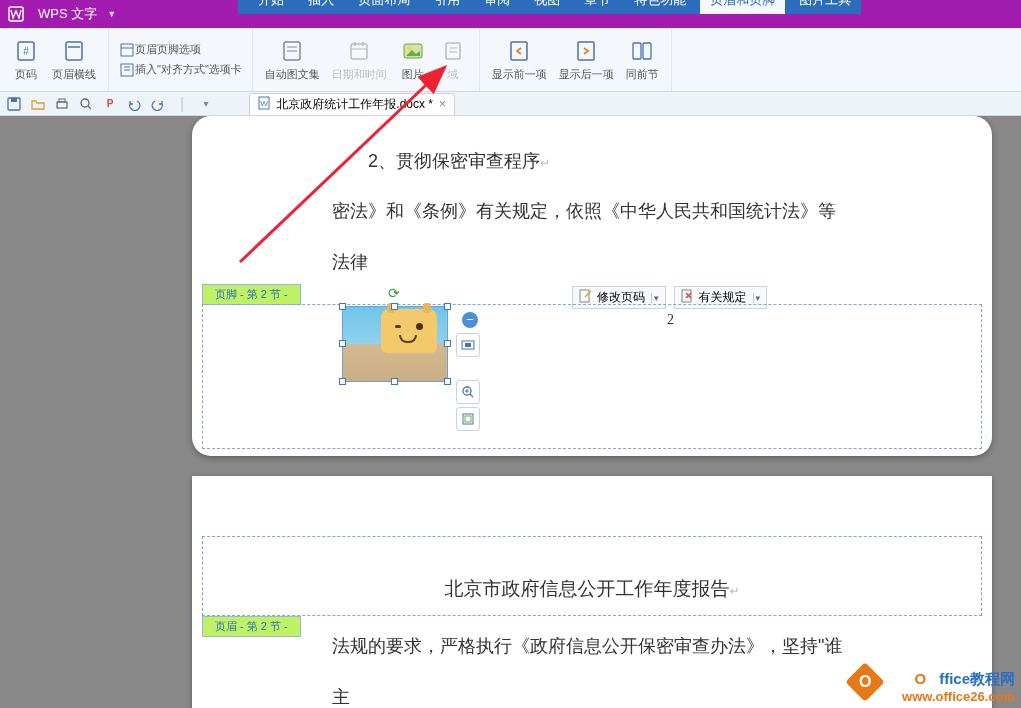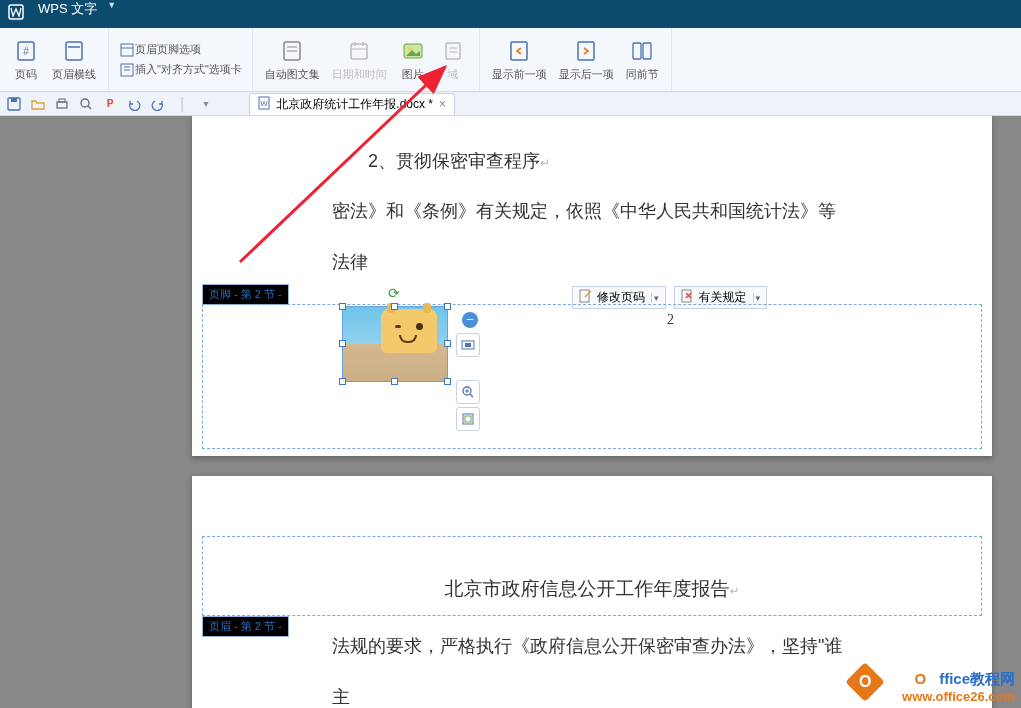--- a/index.html
+++ b/index.html
@@ -1,19 +1,19 @@
 <!DOCTYPE html>
 <html><head>
 <meta charset="utf-8">
 <style>
 * { margin: 0; padding: 0; box-sizing: border-box; font-family: "Microsoft YaHei", sans-serif; }
 body { width: 1021px; height: 708px; background: #888; overflow: hidden; position: relative; }
 
 
-.titlebar { height: 28px; background: #0c4a6e; display: flex; color: #fff; font-size: 13px; }
+.titlebar { height: 28px; background: #a21caf; display: flex; align-items: center; color: #fff; font-size: 13px; }
 .titlebar .logo { width: 24px; height: 24px; display: flex; align-items: center; justify-content: center; margin: 0 4px; }
 .titlebar .title { padding: 0 6px; }
 .titlebar .dropdown { font-size: 9px; padding: 0 4px; color: #cde; }
 
 
 .tabs { display: flex; align-items: flex-end; height: 28px; background: #2c6cbd; padding-left: 10px; gap: 4px; margin-top: -28px; margin-left: 118px;}
 .tab { padding: 5px 10px; font-size: 13px; color: #fff; cursor: pointer; }
 .tab.active { background: #f4f8fd; color: #2c6cbd; border-radius: 3px 3px 0 0; }
 
 
@@ -28,31 +28,31 @@
 
 
 .qa { height: 24px; background: #eef3fa; display: flex; align-items: center; padding: 0 6px; gap: 8px; border-bottom: 1px solid #d0dae6; }
 .qa .qabtn { width: 16px; height: 16px; display:flex; align-items:center; justify-content:center; cursor:pointer; }
 .doctab { display:flex; align-items:center; background:#fff; border:1px solid #c8d2e0; border-bottom:none; padding:2px 8px; font-size:12px; gap:6px; border-radius:3px 3px 0 0; margin-left:auto; margin-right:560px;}
 .doctab .close { font-size:12px; color:#888; }
 
 
 .docarea { position: absolute; left: 0; top: 116px; right: 0; bottom: 0; background: #888; overflow: hidden; }
 .page { position: absolute; background: #fff; box-shadow: 0 2px 6px rgba(0,0,0,.3); }
-.page1 { left: 192px; top: 0; width: 800px; height: 340px; }
+.page1 { left: 192px; top: 0; width: 800px; height: 340px; border-radius: 19px; }
 .page2 { left: 192px; top: 360px; width: 800px; height: 350px; }
 
 .bodytext { padding: 20px 140px 10px 140px; font-size: 18px; color: #333; line-height: 2.8; font-family: SimSun, serif; }
 .bodytext .indent { text-indent: 2em; }
 .bodytext .hdr { text-align: center; font-size: 19px; margin-top: 16px; margin-bottom: 6px; }
 .return { color:#bbb; font-size:12px; }
 
 
 .hf-zone { position: absolute; left: 10px; right: 10px; border: 1px dashed #7ba6e0; }
-.hf-label { position: absolute; font-size: 11px; color: #2c6cbd; background: #000000; border: 1px solid #9ab6e0; padding: 2px 6px; }
+.hf-label { position: absolute; font-size: 11px; color: #2c6cbd; background: #bef264; border: 1px solid #9ab6e0; padding: 2px 12px; }
 .footer-zone { top: 188px; height: 145px; }
 .footer-label { left: 10px; top: 168px; }
 .header-zone { top: 60px; height: 80px; }
 .header-label { left: 10px; top: 140px; }
 
 
 .pn-toolbar { position: absolute; top: 170px; left: 380px; display: flex; gap: 8px; }
 .pn-btn { display: flex; align-items: center; background: #f7f9fc; border: 1px solid #c8d2e0; font-size: 12px; padding: 2px 6px; gap: 4px; cursor: pointer; }
 .pn-btn .arrow { font-size: 9px; color: #666; padding-left:2px; border-left:1px solid #ccc; margin-left:2px;}
 

